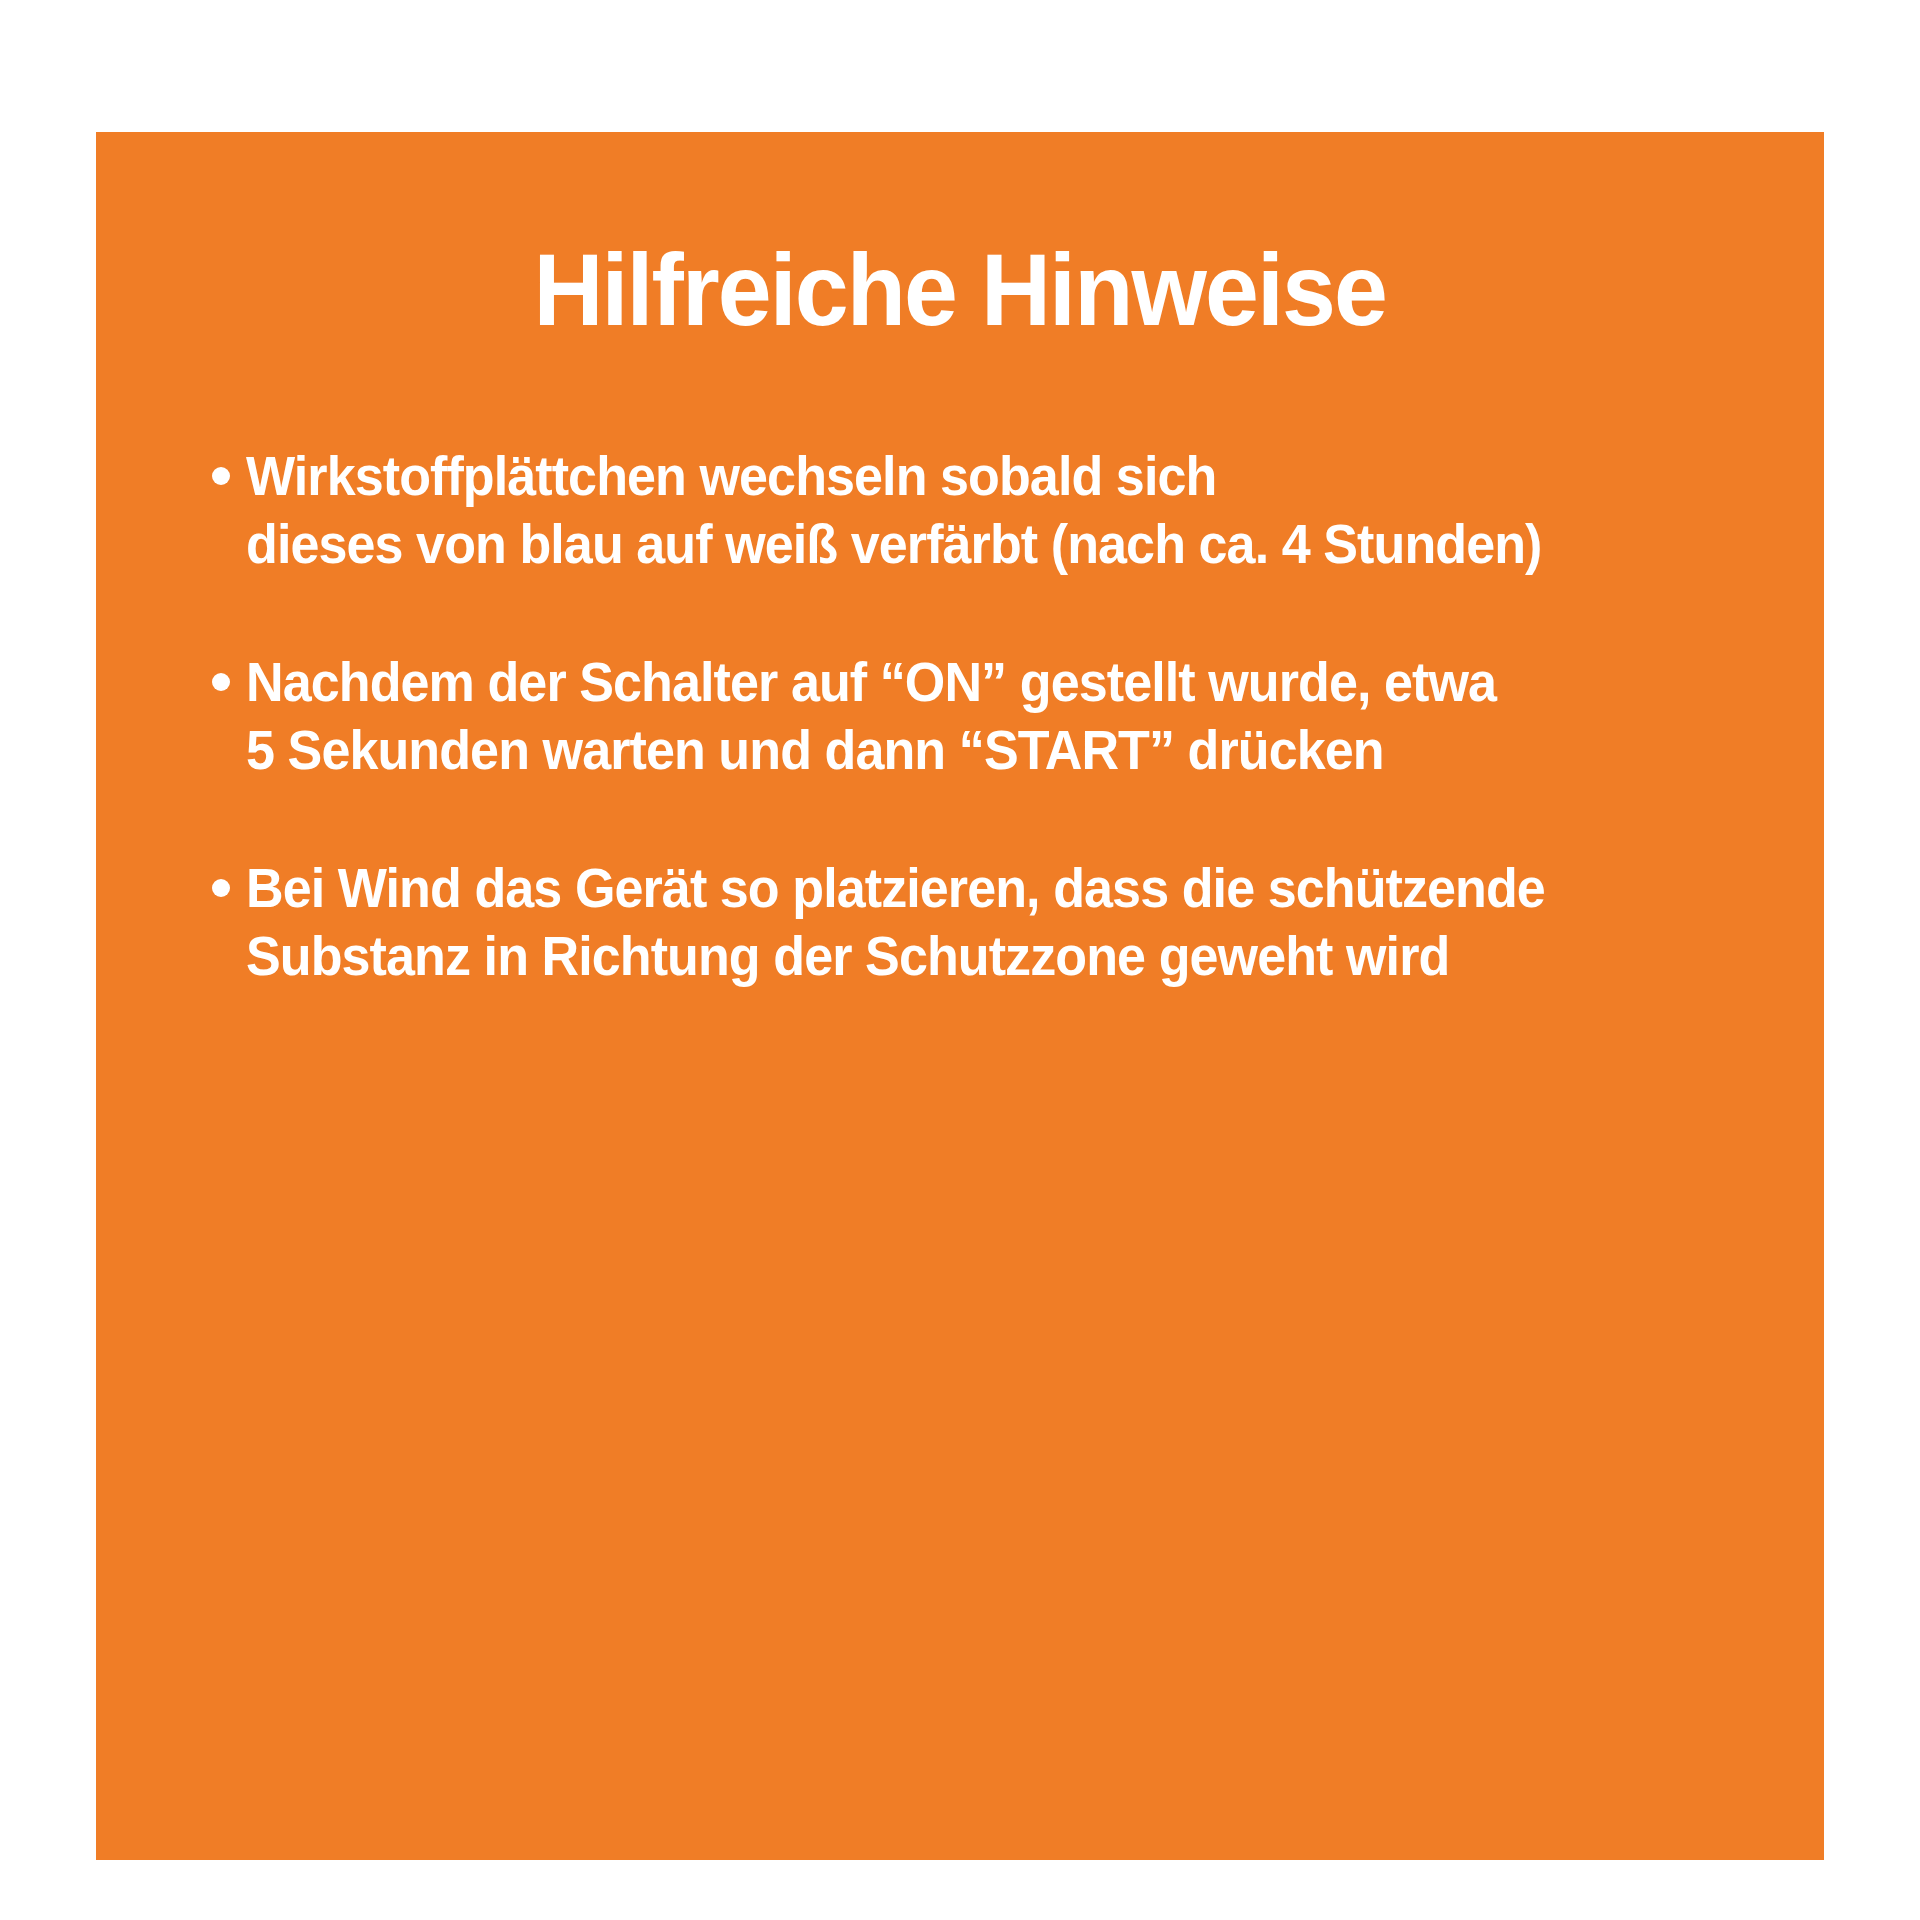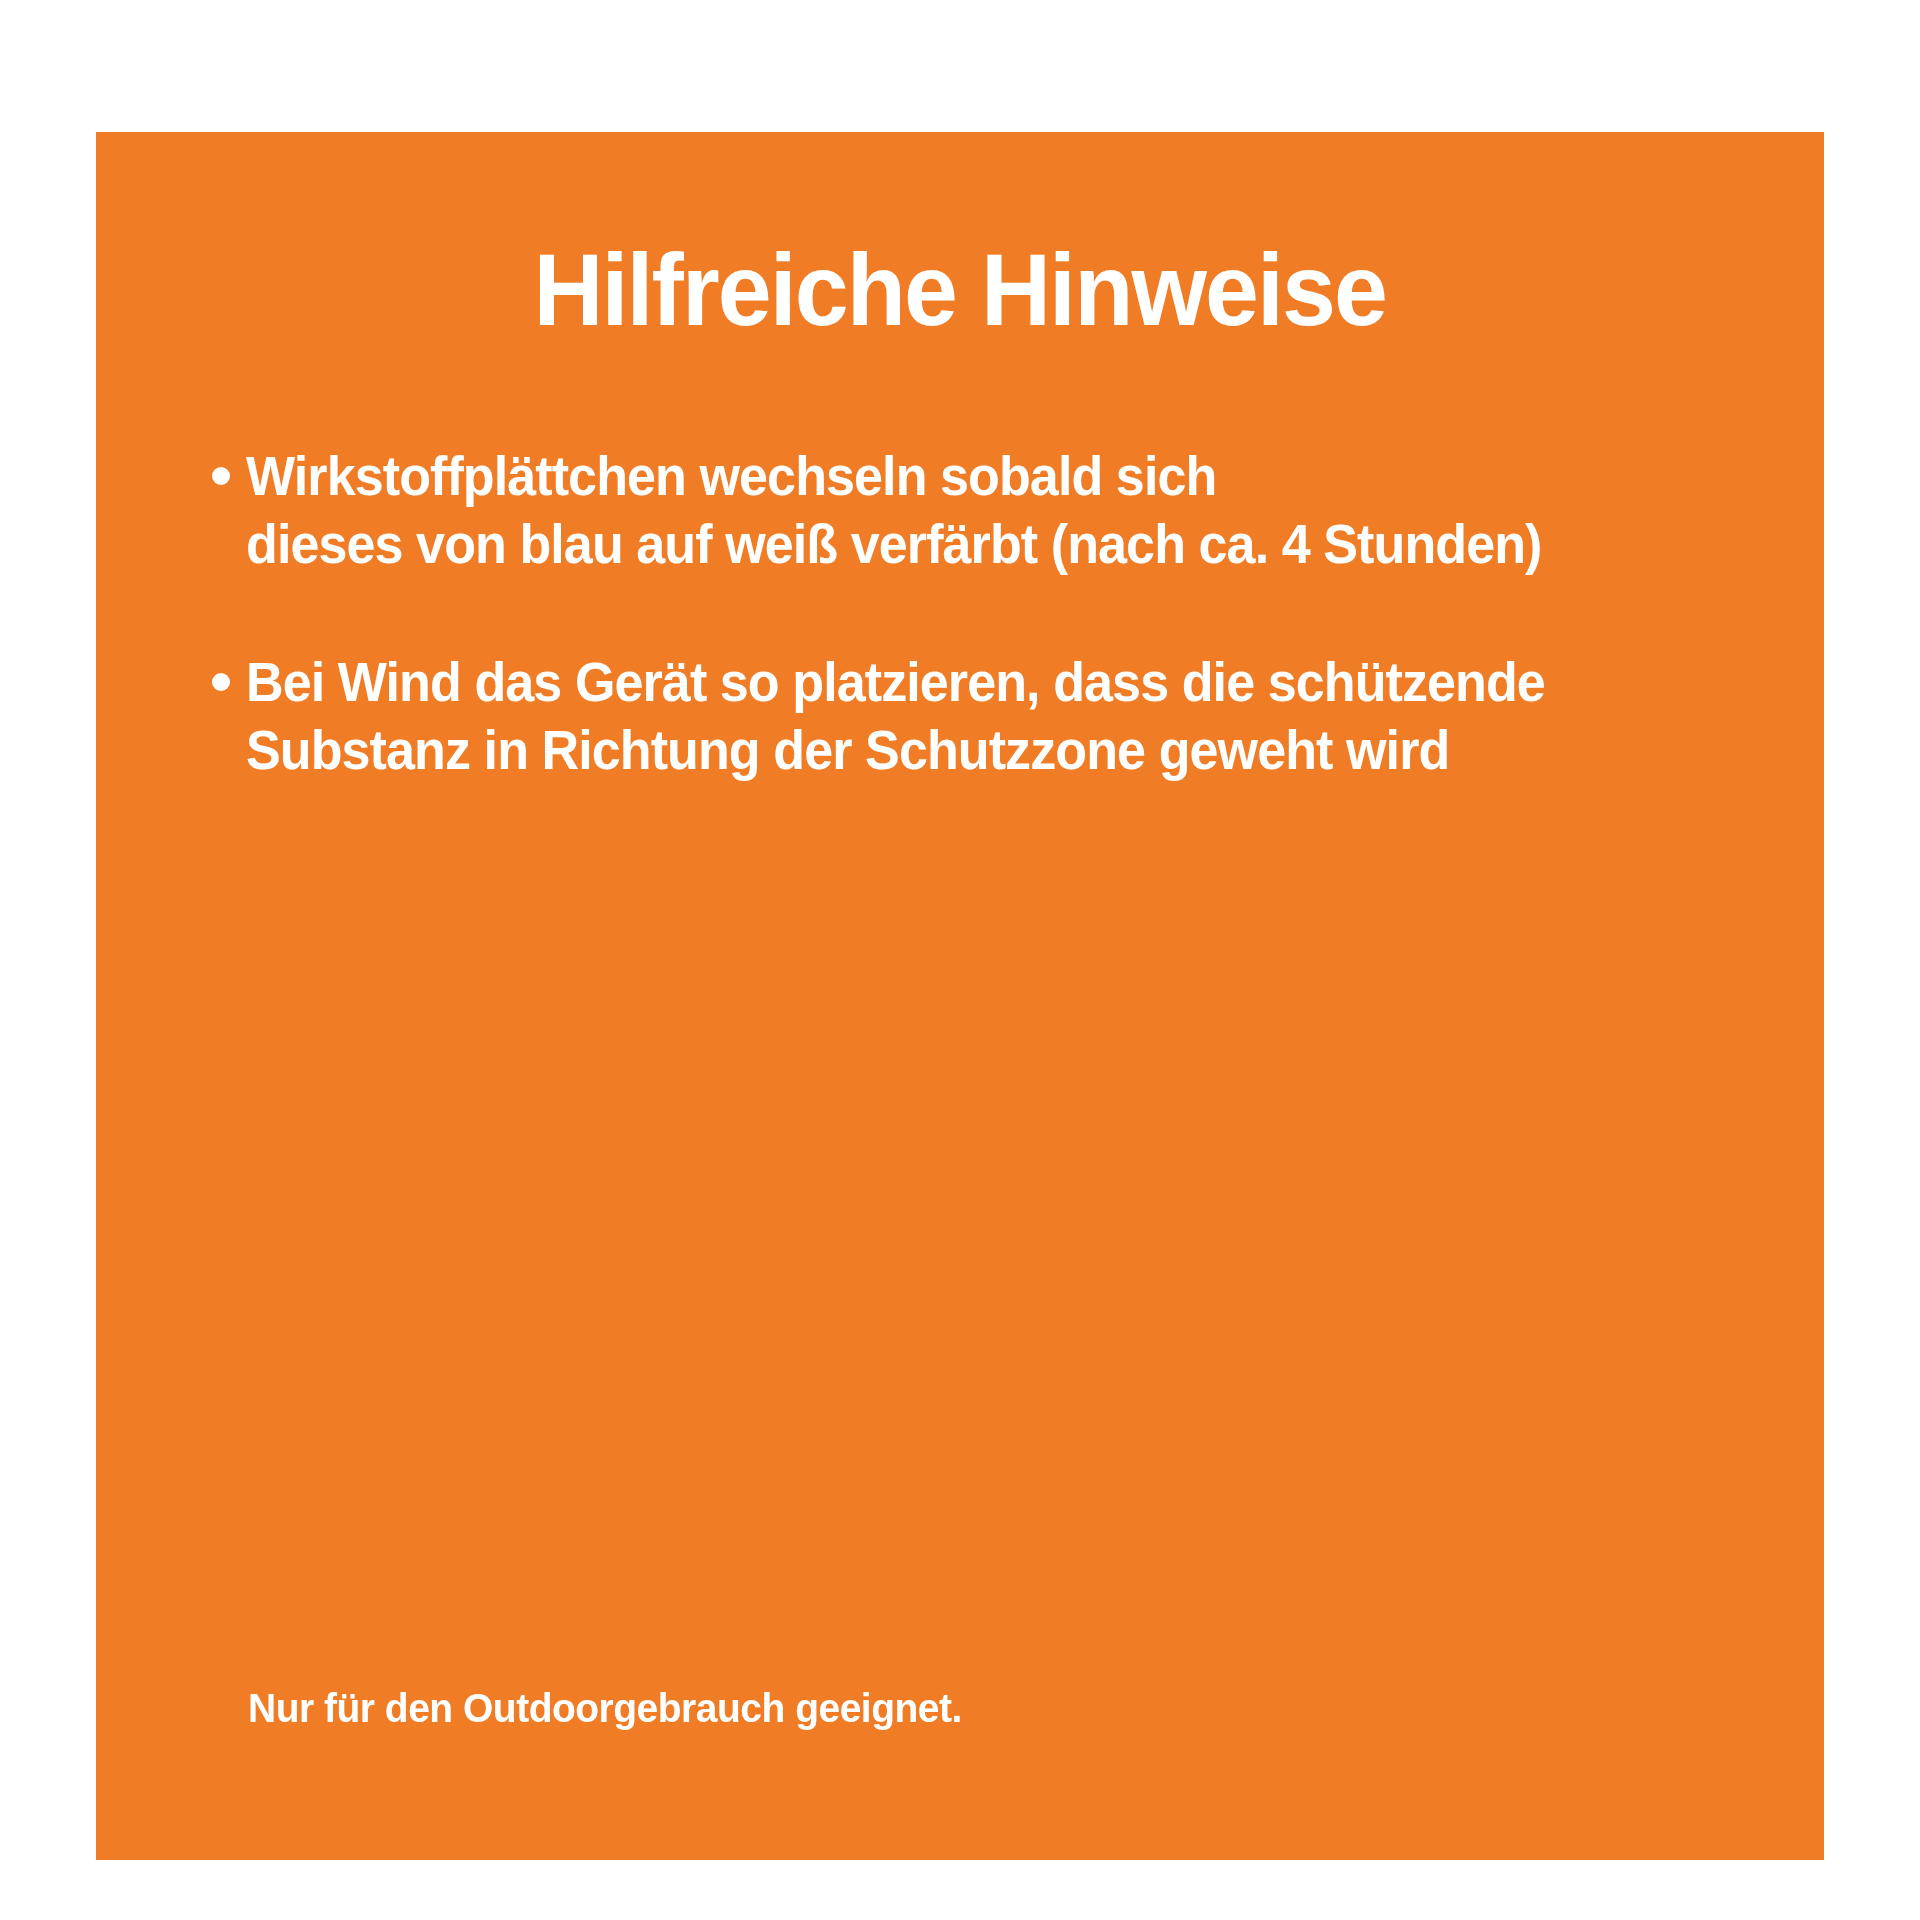--- a/index.html
+++ b/index.html
@@ -99,29 +99,31 @@
     </div>
 
     <div class="bullets">
 
       <div class="bullet">
         <span class="dot"></span>
         <span class="line">Wirkstoffplättchen wechseln sobald sich</span>
         <span class="line">dieses von blau auf weiß verfärbt (nach ca. 4 Stunden)</span>
       </div>
 
+      <div class="bullet">
+        <span class="dot"></span>
+        <span class="line">Nachdem der Schalter auf “ON” gestellt wurde, etwa</span>
+        <span class="line">5 Sekunden warten und dann “START” drücken</span>
+      </div>
 
       <div class="bullet">
         <span class="dot"></span>
         <span class="line">Bei Wind das Gerät so platzieren, dass die schützende</span>
         <span class="line">Substanz in Richtung der Schutzzone geweht wird</span>
       </div>
 
 
 
     </div>
 
-    <div class="footer">
-      <span class="squeeze">Nur für den Outdoorgebrauch geeignet.</span>
-    </div>
 
   </div>
 </div>
 
 </body></html>

